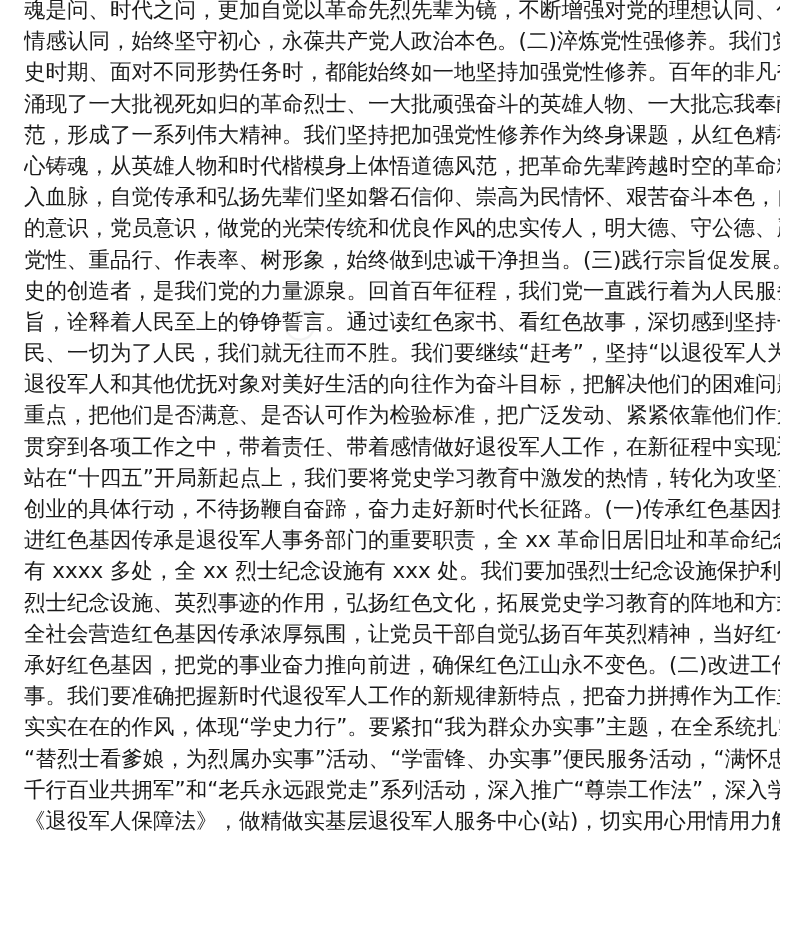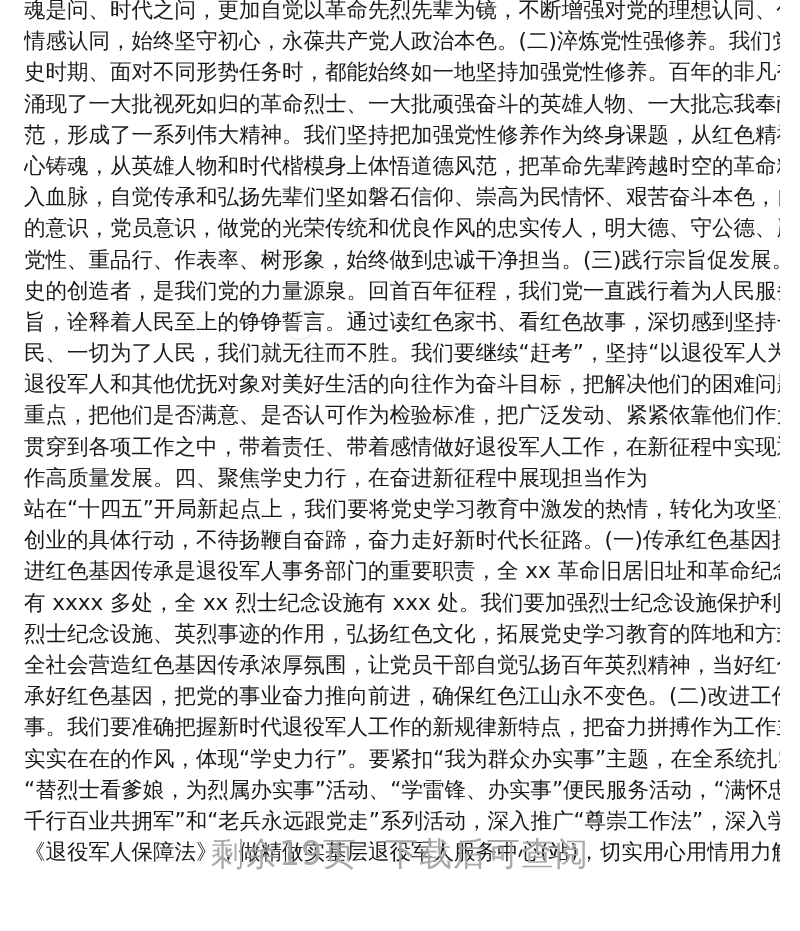--- a/index.html
+++ b/index.html
@@ -83,32 +83,28 @@
     <div class="line">心铸魂，从英雄人物和时代楷模身上体悟道德风范，把革命先辈跨越时空的革命精神财富融</div>
     <div class="line">入血脉，自觉传承和弘扬先辈们坚如磐石信仰、崇高为民情怀、艰苦奋斗本色，自觉增强党</div>
     <div class="line">的意识，党员意识，做党的光荣传统和优良作风的忠实传人，明大德、守公德、严私德，强</div>
     <div class="line">党性、重品行、作表率、树形象，始终做到忠诚干净担当。(三)践行宗旨促发展。人民是历</div>
     <div class="line">史的创造者，是我们党的力量源泉。回首百年征程，我们党一直践行着为人民服务的根本宗</div>
     <div class="line">旨，诠释着人民至上的铮铮誓言。通过读红色家书、看红色故事，深切感到坚持一切依靠人</div>
     <div class="line">民、一切为了人民，我们就无往而不胜。我们要继续“赶考”，坚持“以退役军人为中心”，把</div>
     <div class="line">退役军人和其他优抚对象对美好生活的向往作为奋斗目标，把解决他们的困难问题作为工作</div>
     <div class="line">重点，把他们是否满意、是否认可作为检验标准，把广泛发动、紧紧依靠他们作为重要方法，</div>
     <div class="line">贯穿到各项工作之中，带着责任、带着感情做好退役军人工作，在新征程中实现退役军人工</div>
-    <div class="line last">作高质量发展。四、聚焦学史力行，在奋进新征程中展现担当作为</div>
     <div class="line">站在“十四五”开局新起点上，我们要将党史学习教育中激发的热情，转化为攻坚克难、干事</div>
     <div class="line">创业的具体行动，不待扬鞭自奋蹄，奋力走好新时代长征路。(一)传承红色基因担使命。推</div>
     <div class="line">进红色基因传承是退役军人事务部门的重要职责，全 xx 革命旧居旧址和革命纪念馆(博物馆)</div>
     <div class="line">有 xxxx 多处，全 xx 烈士纪念设施有 xxx 处。我们要加强烈士纪念设施保护利用，充分发挥</div>
     <div class="line">烈士纪念设施、英烈事迹的作用，弘扬红色文化，拓展党史学习教育的阵地和方式方法，在</div>
     <div class="line">全社会营造红色基因传承浓厚氛围，让党员干部自觉弘扬百年英烈精神，当好红色传人，传</div>
     <div class="line">承好红色基因，把党的事业奋力推向前进，确保红色江山永不变色。(二)改进工作作风办实</div>
     <div class="line">事。我们要准确把握新时代退役军人工作的新规律新特点，把奋力拼搏作为工作主旋律，以</div>
     <div class="line">实实在在的作风，体现“学史力行”。要紧扣“我为群众办实事”主题，在全系统扎实组织开展</div>
     <div class="line">“替烈士看爹娘，为烈属办实事”活动、“学雷锋、办实事”便民服务活动，“满怀忠诚讲尊崇，</div>
     <div class="line">千行百业共拥军”和“老兵永远跟党走”系列活动，深入推广“尊崇工作法”，深入学习宣传贯彻</div>
     <div class="line">《退役军人保障法》，做精做实基层退役军人服务中心(站)，切实用心用情用力解决好军人军</div>
   </div>
 
-  <div class="remaining">
-    <span>剩余19页</span><span class="gap"></span><span>下载后可查阅</span>
-  </div>
 
 </div>
 
 </body></html>

